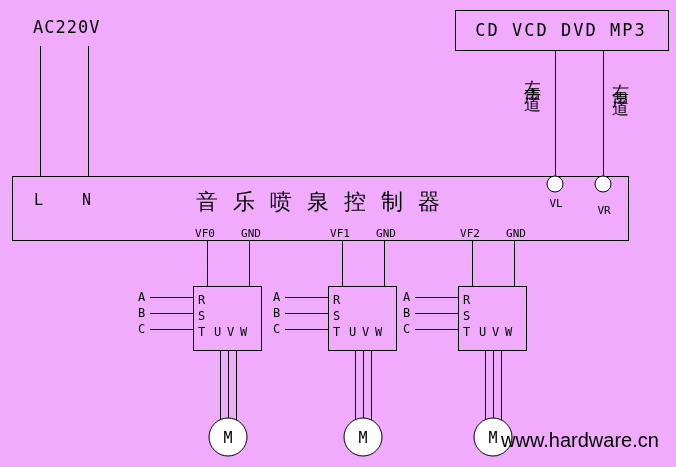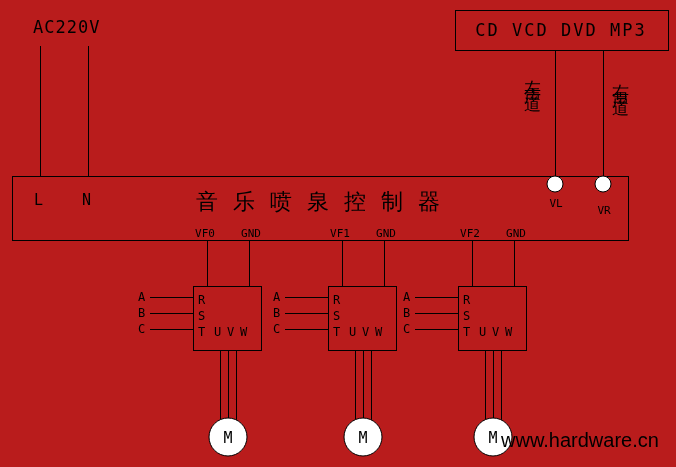--- a/index.html
+++ b/index.html
@@ -1,16 +1,16 @@
 <!DOCTYPE html>
 <html><head>
 <meta charset="utf-8">
 <style>
   html,body{margin:0;padding:0;background:#fff}
-  .stage{position:relative;width:676px;height:467px;background:#b91c1c;overflow:hidden;font-family:"DejaVu Sans Mono",monospace}
+  .stage{position:relative;width:676px;height:467px;background:#f0abfc;overflow:hidden;font-family:"DejaVu Sans Mono",monospace}
   .stage svg{position:absolute;left:0;top:0}
   svg line,svg rect{stroke:#000;stroke-width:1;fill:none;shape-rendering:crispEdges}
   svg circle{stroke:#000;stroke-width:1;fill:#fff}
   svg text{fill:#000;font-family:"DejaVu Sans Mono",monospace}
   .cjk{font-family:"DejaVu Sans","Liberation Sans",sans-serif}
   .wm{font-family:"Liberation Sans",sans-serif}
   .vtext{position:absolute;writing-mode:vertical-rl;text-orientation:upright;font-size:17px;letter-spacing:8px;color:#000;font-family:"DejaVu Sans","Liberation Sans",sans-serif;line-height:1}
 </style>
 </head>
 <body>

